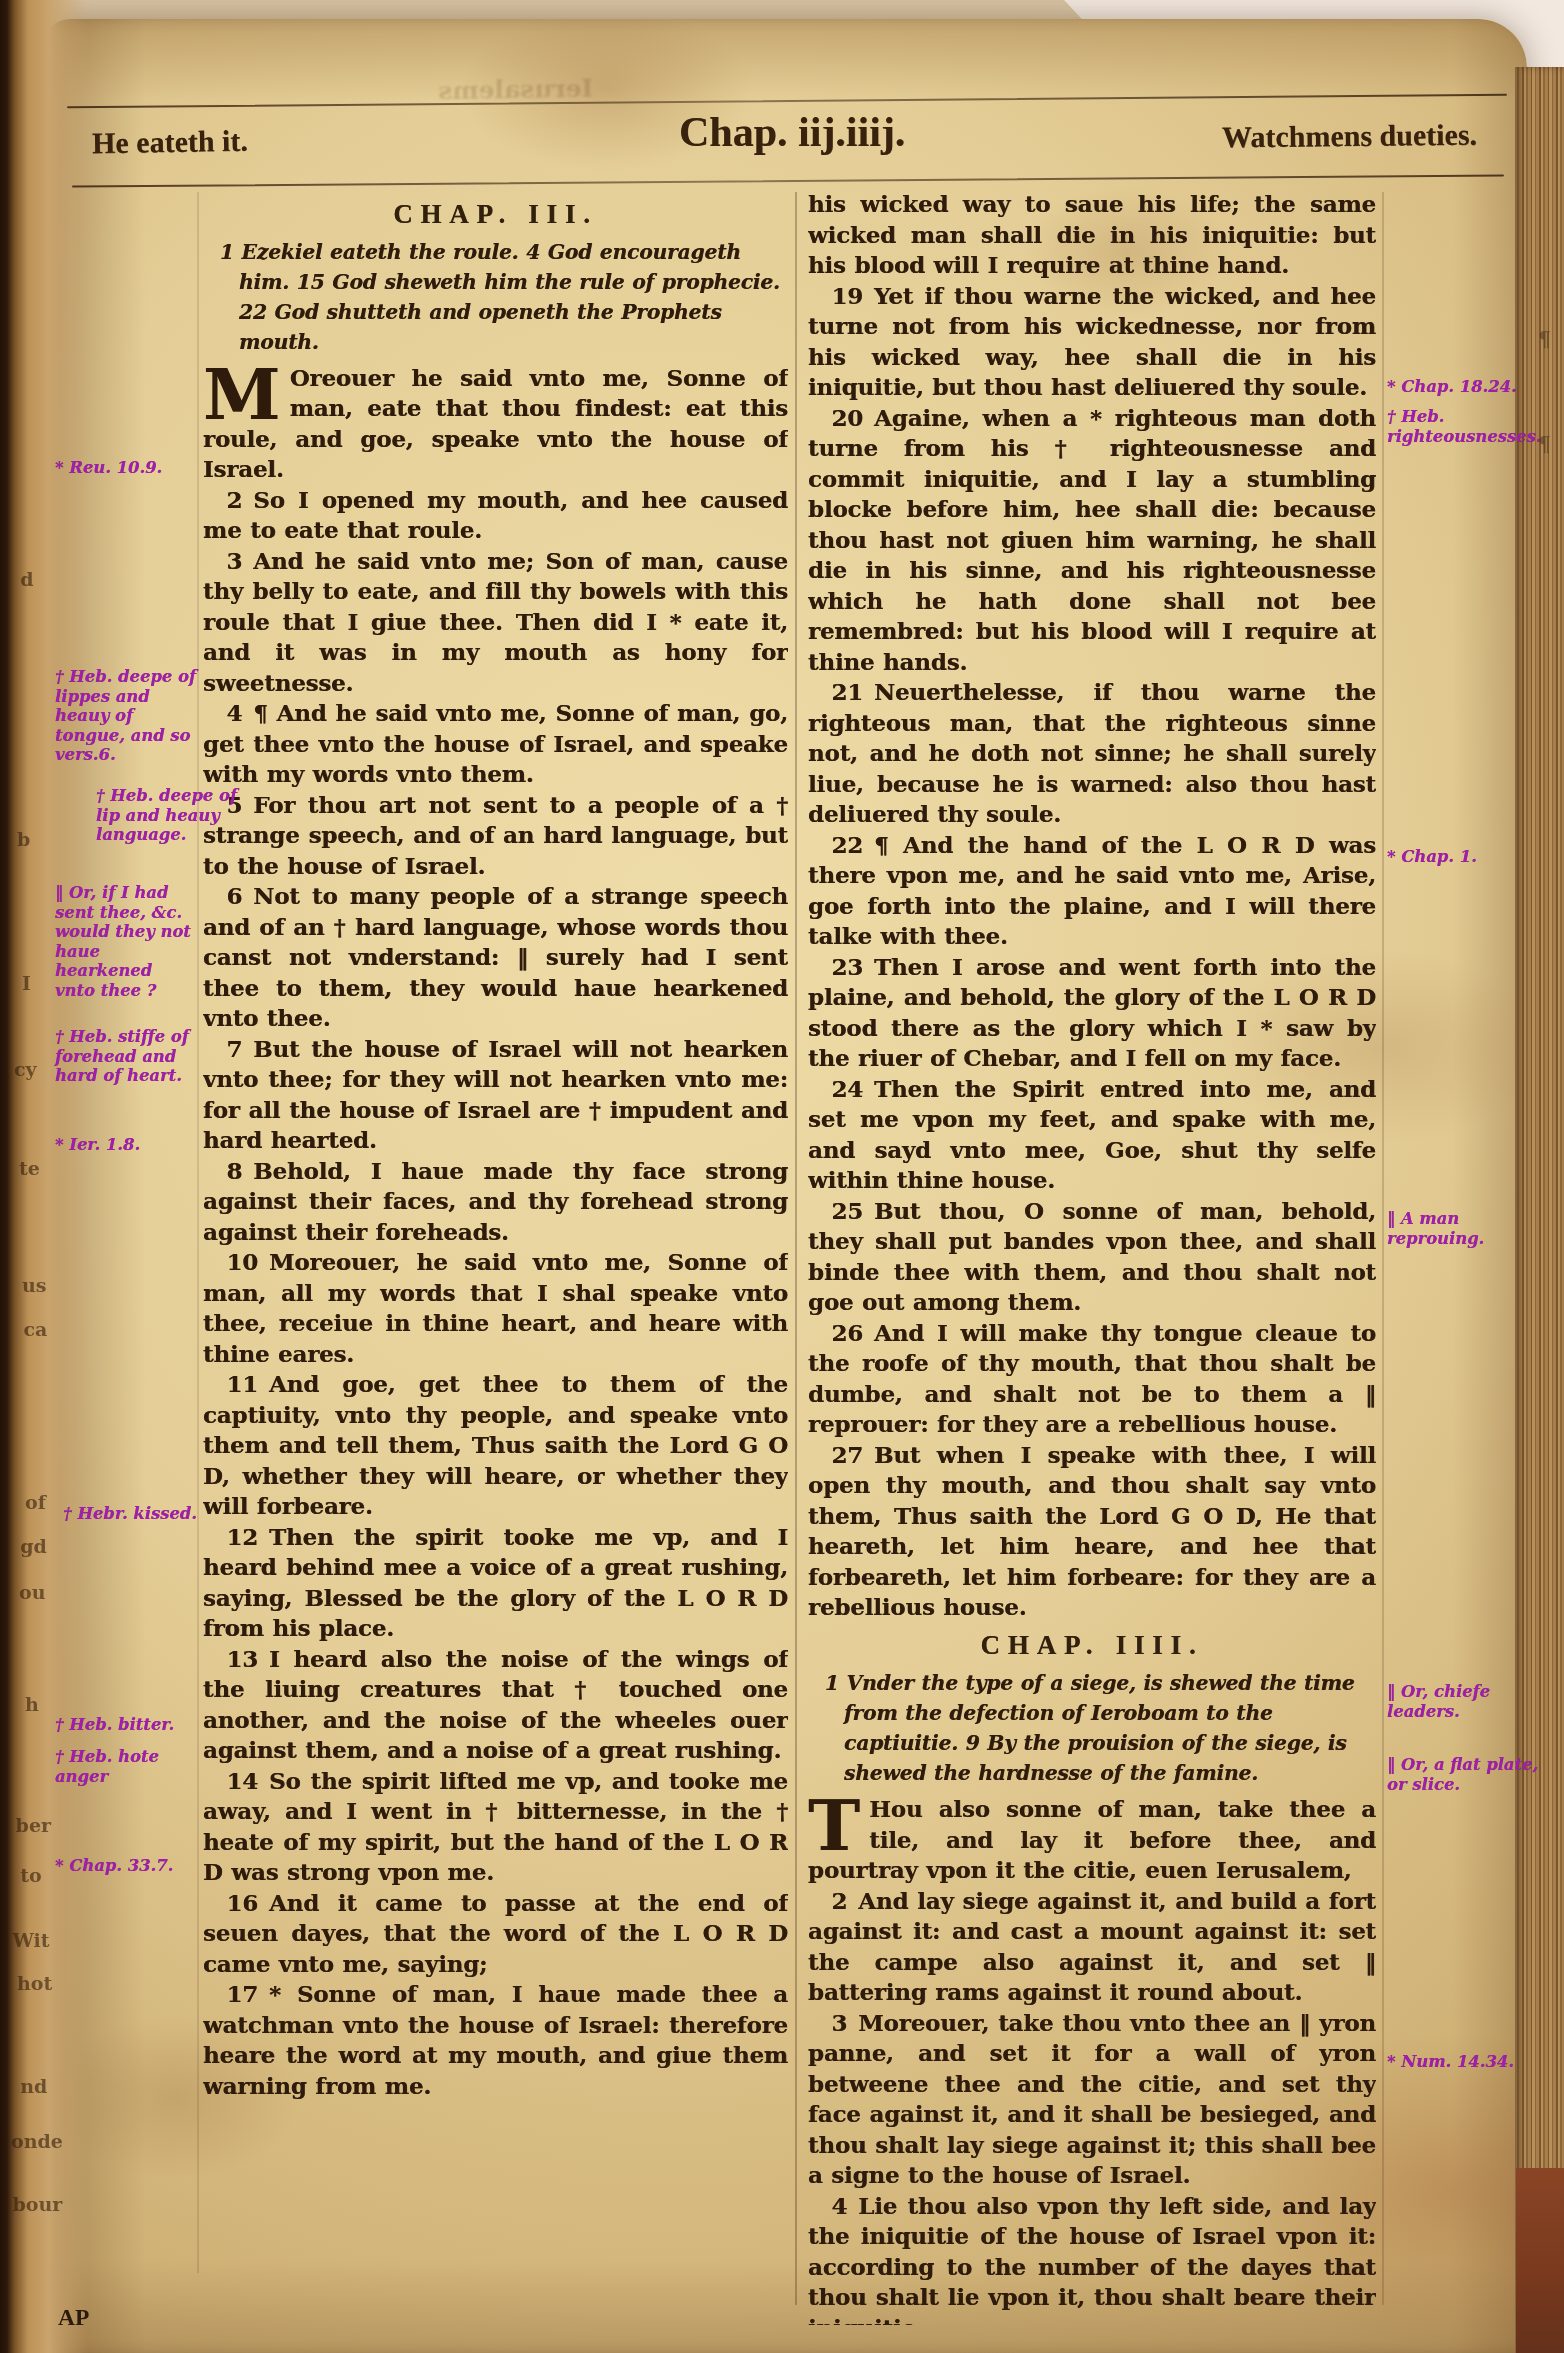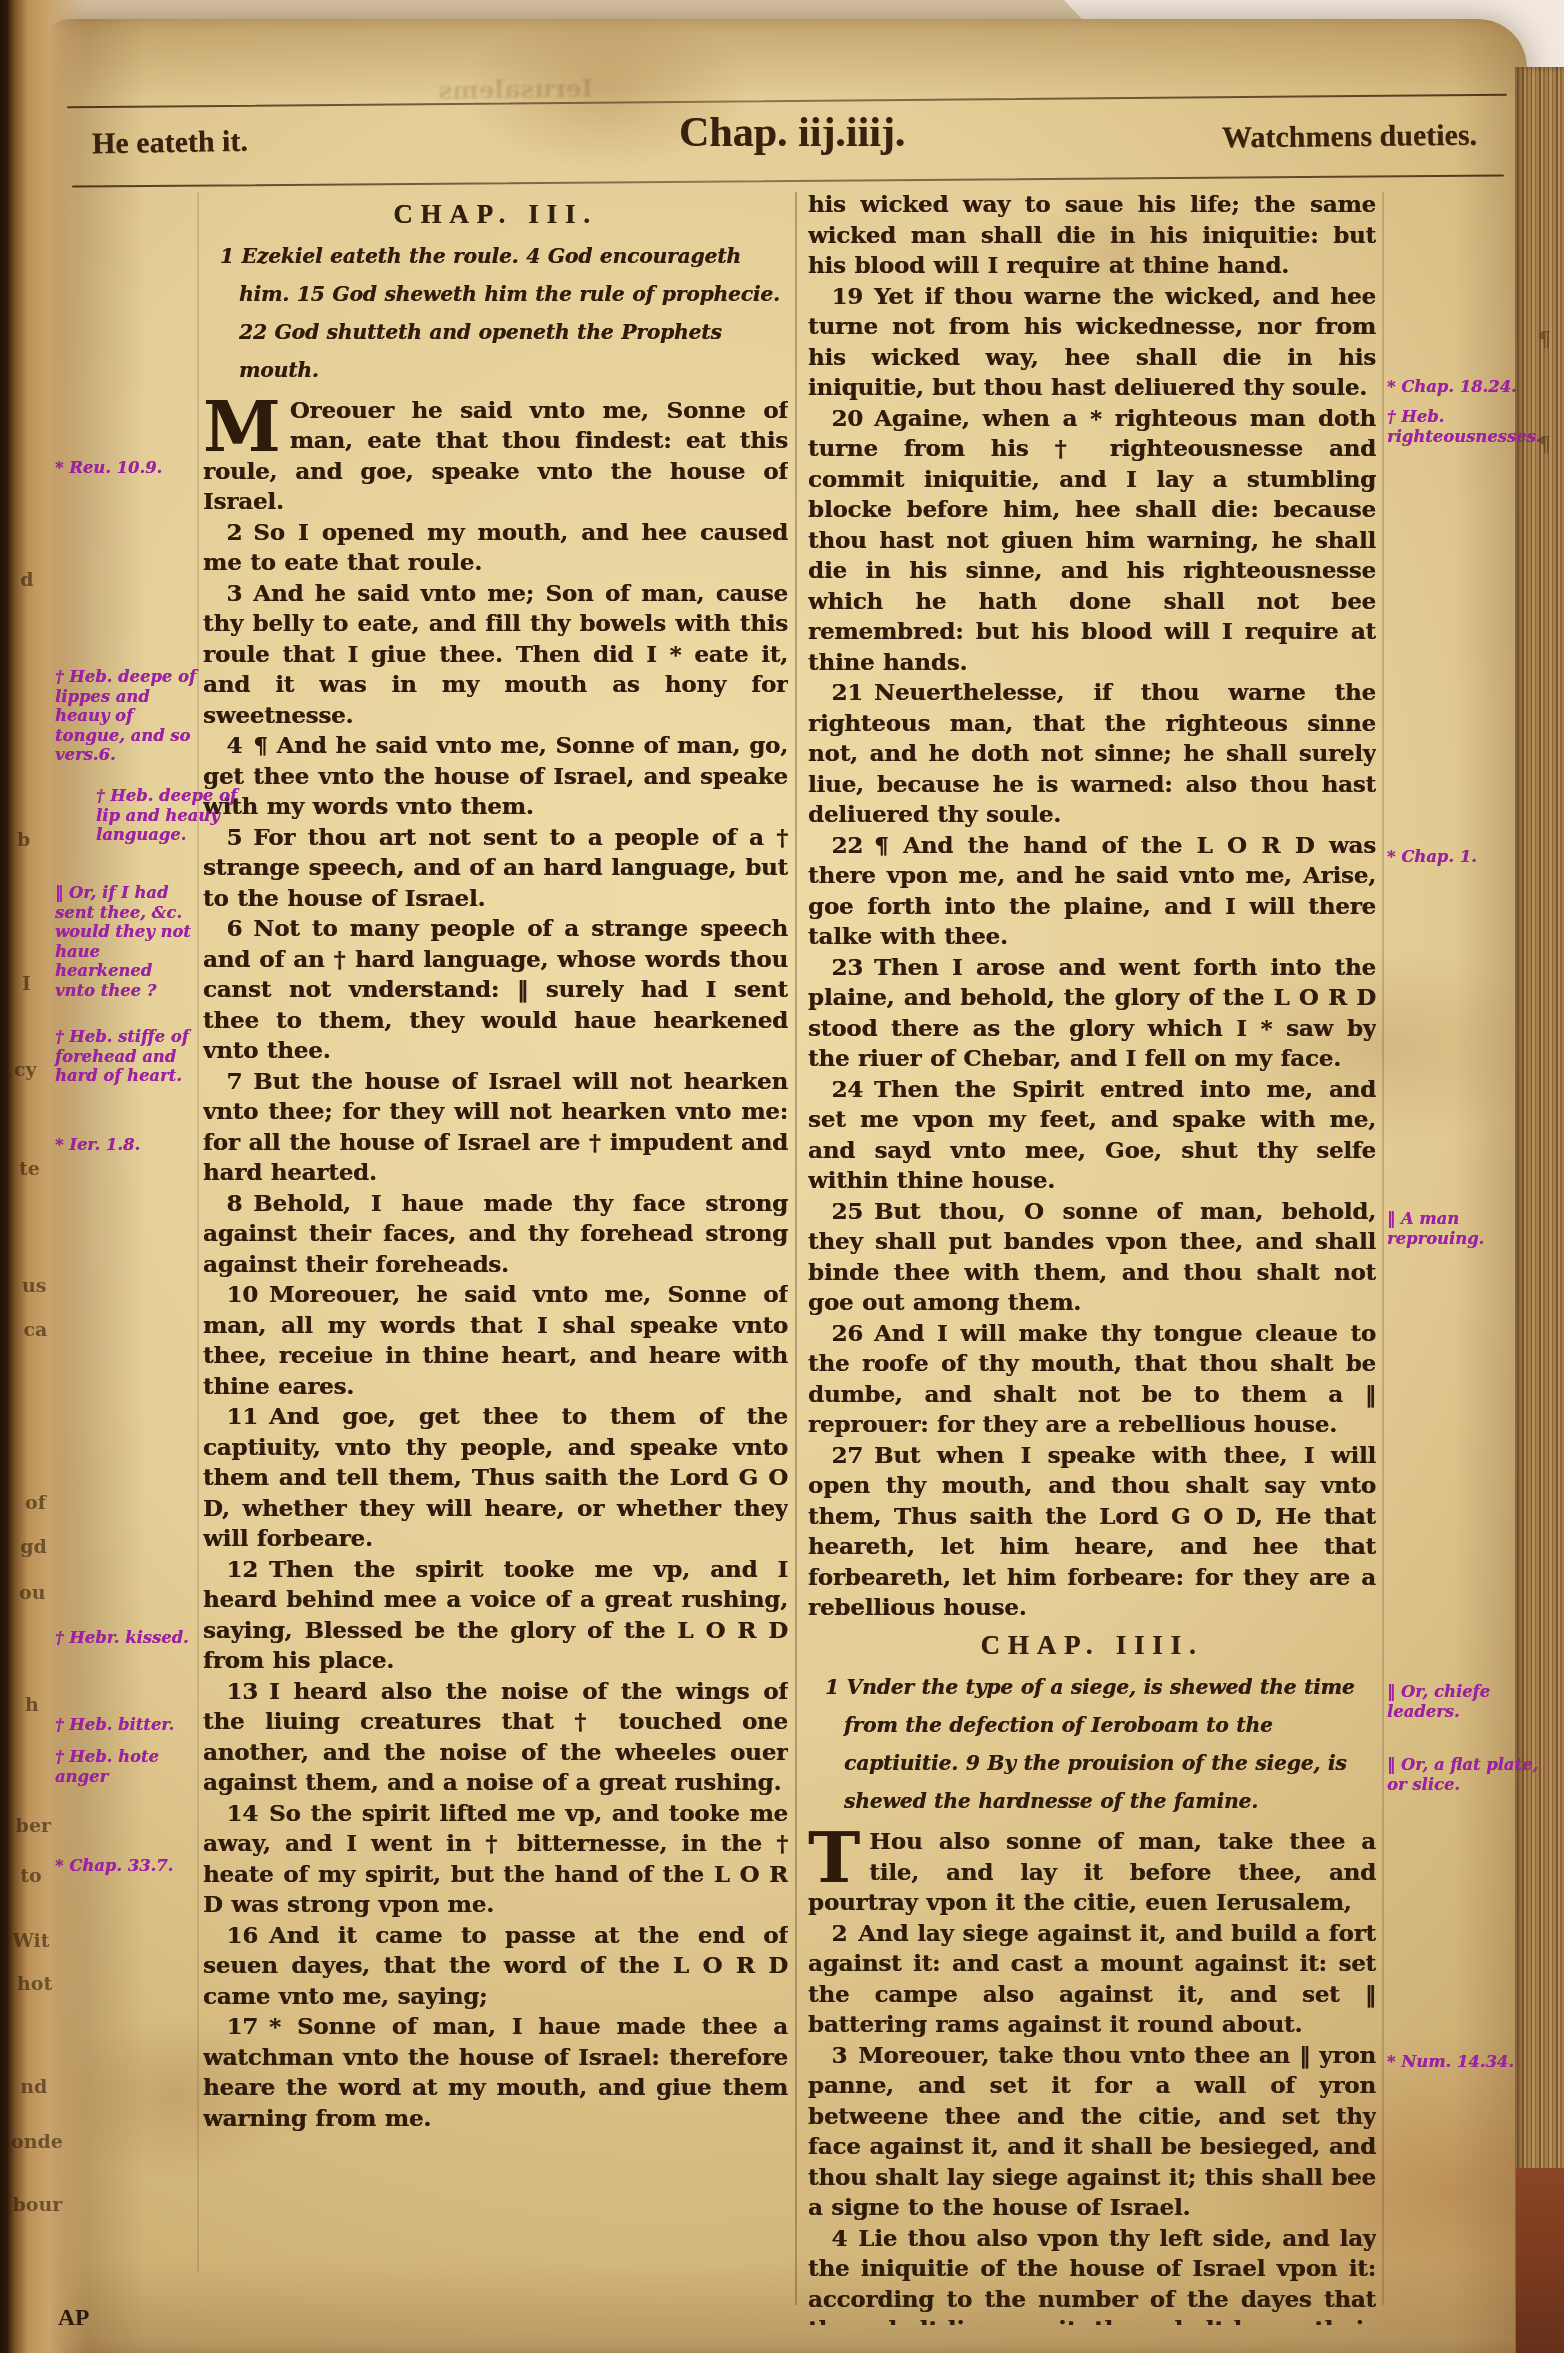--- a/index.html
+++ b/index.html
@@ -72,21 +72,21 @@
     font:700 23px/30.5px "DejaVu Serif", serif;
     color:#2e1b0b;
     letter-spacing:-0.2px;word-spacing:0.8px;
     text-shadow:0.3px 0.3px 0.3px rgba(46,27,11,.75);
     text-align:justify;
   }
   #colL{left:203px;top:196px;width:585px;height:2105px;}
   #colR{left:808px;top:189px;width:568px;height:2136px;}
   .chap{margin:0 0 4.7px;text-align:center;font:600 27px/36px "Liberation Serif", serif;letter-spacing:7.8px;color:#32200e;text-indent:0;}
   #colR .chap{margin-top:4.7px;}
-  .argument{margin:0 0 6.3px;font-style:italic;font-weight:600;font-size:20.3px;line-height:38px;padding-left:36px;text-indent:-19px;text-align:left;}
+  .argument{margin:0 0 6.3px;font-style:italic;font-weight:600;font-size:20.3px;line-height:30px;padding-left:36px;text-indent:-19px;text-align:left;}
   .verse{margin:0;text-indent:23.5px;}
   .verse .vnum{padding-right:11px;}
   .cont,.dropverse{text-indent:0;}
   .dropcap{float:left;font-size:70px;line-height:56px;padding:3.9px 9.4px 0 0;font-weight:700;}
   
   .mnote{
     position:absolute;width:142px;
     font:600 italic 16.4px/19.6px "DejaVu Serif", serif;
     color:#a21caf;text-shadow:0.2px 0.2px 0.2px rgba(64,41,15,.6);
   }
@@ -206,21 +206,21 @@
       <div class="mnote" style="top: 667px; position: absolute;">† Heb. deepe of lippes and heauy of tongue, and so vers.6.</div>
 
       <div class="mnote" style="top: 786px; position: absolute; margin-left: 41px;">† Heb. deepe of lip and heauy language.</div>
 
       <div class="mnote" style="top: 883px; position: absolute;">‖ Or, if I had sent thee, &amp;c. would they not haue hearkened vnto thee ?</div>
 
       <div class="mnote" style="top: 1027px; position: absolute;">† Heb. stiffe of forehead and hard of heart.</div>
 
       <div class="mnote" style="top: 1135px; position: absolute;">* Ier. 1.8.</div>
 
-      <div class="mnote" style="top: 1628px; position: absolute;">† Hebr. kissed.</div>
+      <div class="mnote" style="top: 1504px; position: absolute; text-align: right;">† Hebr. kissed.</div>
 
       <div class="mnote" style="top: 1715px; position: absolute;">† Heb. bitter.</div>
 
       <div class="mnote" style="top: 1747px; position: absolute;">† Heb. hote anger</div>
 
       <div class="mnote" style="top: 1856px; position: absolute;">* Chap. 33.7.</div>
     </div>
   <div class="mnotes-right">
 
       <div class="mnote" style="top: 377px; position: absolute;">* Chap. 18.24.</div>

